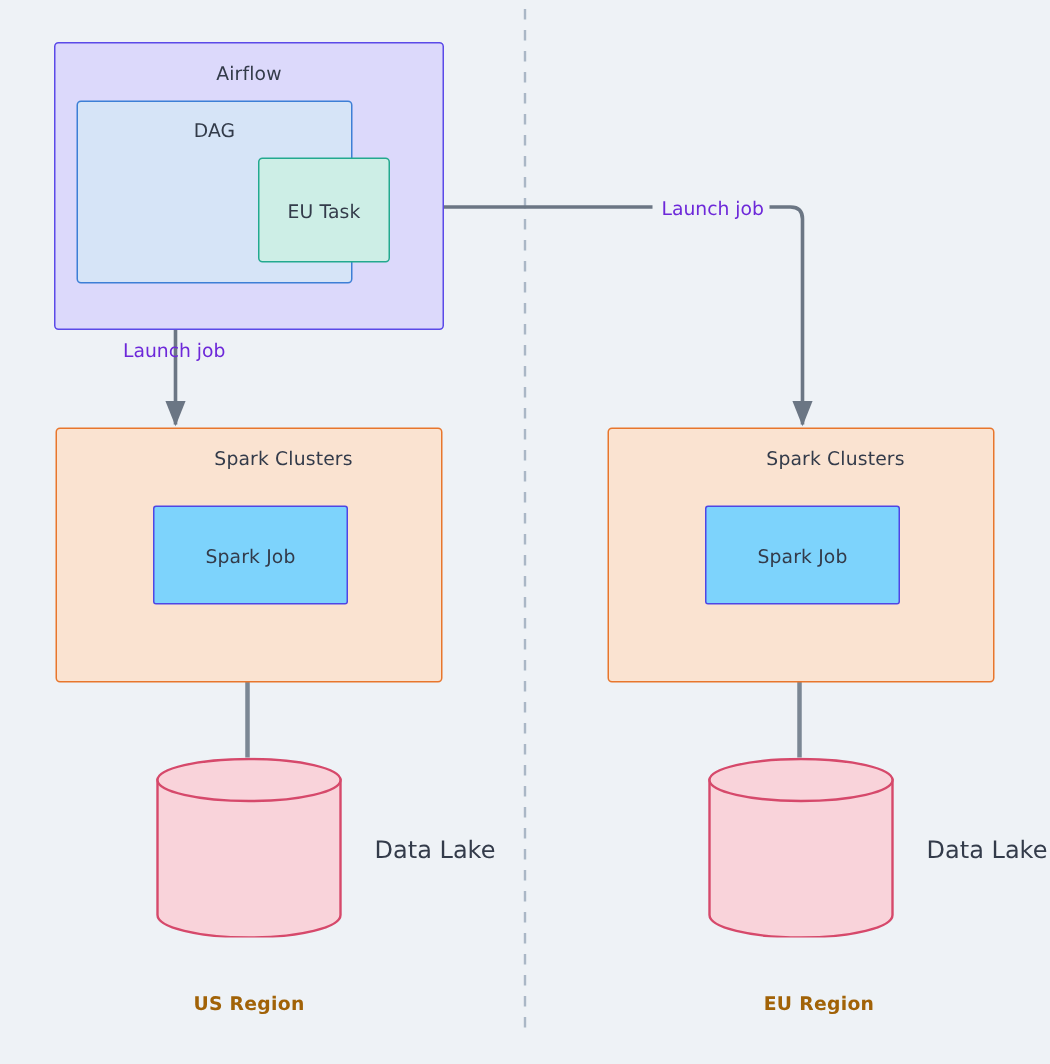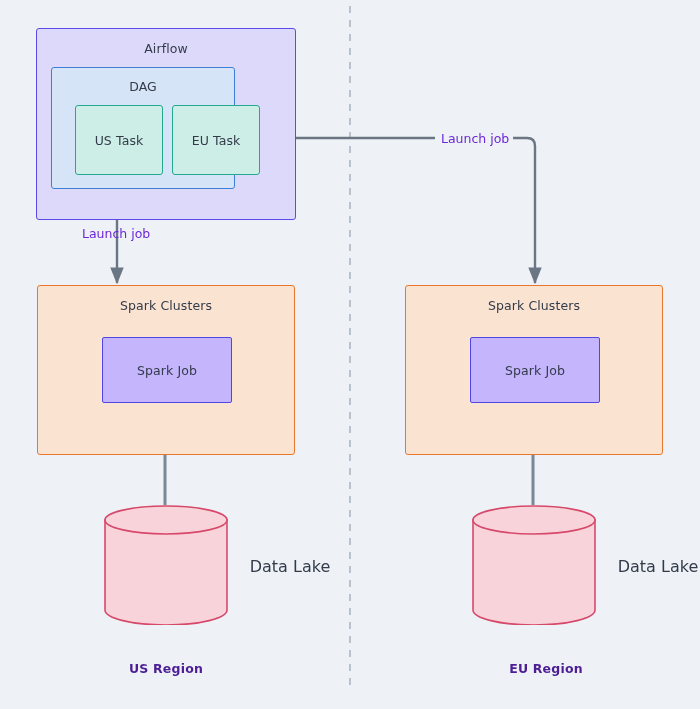--- a/index.html
+++ b/index.html
@@ -57,24 +57,24 @@
   .task-box .node-label {
     position: static;
     width: auto;
   }
   
   .cluster-box {
     background: #fae3d1;
     border: 1.6px solid #e8762c;
     border-radius: 3px;
   }
-  .cluster-box > .node-label { top: 12px; }
+  .cluster-box > .node-label { top: 12px; margin-left: 23px; }
   
   .job-box {
-    background: #c4b5fd;
+    background: #7dd3fc;
     border: 1.6px solid #4f46e5;
     border-radius: 2px;
     display: flex;
     align-items: center;
     justify-content: center;
   }
   .job-box .node-label {
     position: static;
     width: auto;
   }
@@ -86,21 +86,21 @@
     position: absolute;
     width: 100%;
     text-align: center;
     color: #333b4a;
     font-size: 16px;
   }
   
   .region-caption {
     position: absolute;
     text-align: center;
-    color: #4c1d95;
+    color: #a16207;
     font-size: 12.5px;
     font-weight: bold;
     letter-spacing: 0.2px;
   }
   
   .edge-label {
     position: absolute;
     color: #6d28d9;
     font-size: 12.5px;
     white-space: nowrap;
@@ -145,23 +145,20 @@
 
     <path d="M533,505 L533,406" stroke="#7b8794" stroke-width="3" fill="none" marker-end="url(#arrow-gray-up)"></path>
   </svg>
 
   <div class="node airflow-box" style="left:36px; top:28px; width:260px; height:192px;">
     <div class="node-label">Airflow</div>
 
     <div class="node dag-box" style="left:14px; top:38px; width:184px; height:122px;">
       <div class="node-label">DAG</div>
 
-      <div class="node task-box" style="left:23px; top:37px; width:88px; height:70px;">
-        <span class="node-label">US Task</span>
-      </div>
 
       <div class="node task-box" style="left:120px; top:37px; width:88px; height:70px;">
         <span class="node-label">EU Task</span>
       </div>
     </div>
   </div>
 
   <div class="node cluster-box" style="left:37px; top:285px; width:258px; height:170px;">
     <div class="node-label">Spark Clusters</div>
     <div class="node job-box" style="left:64px; top:51px; width:130px; height:66px;">

